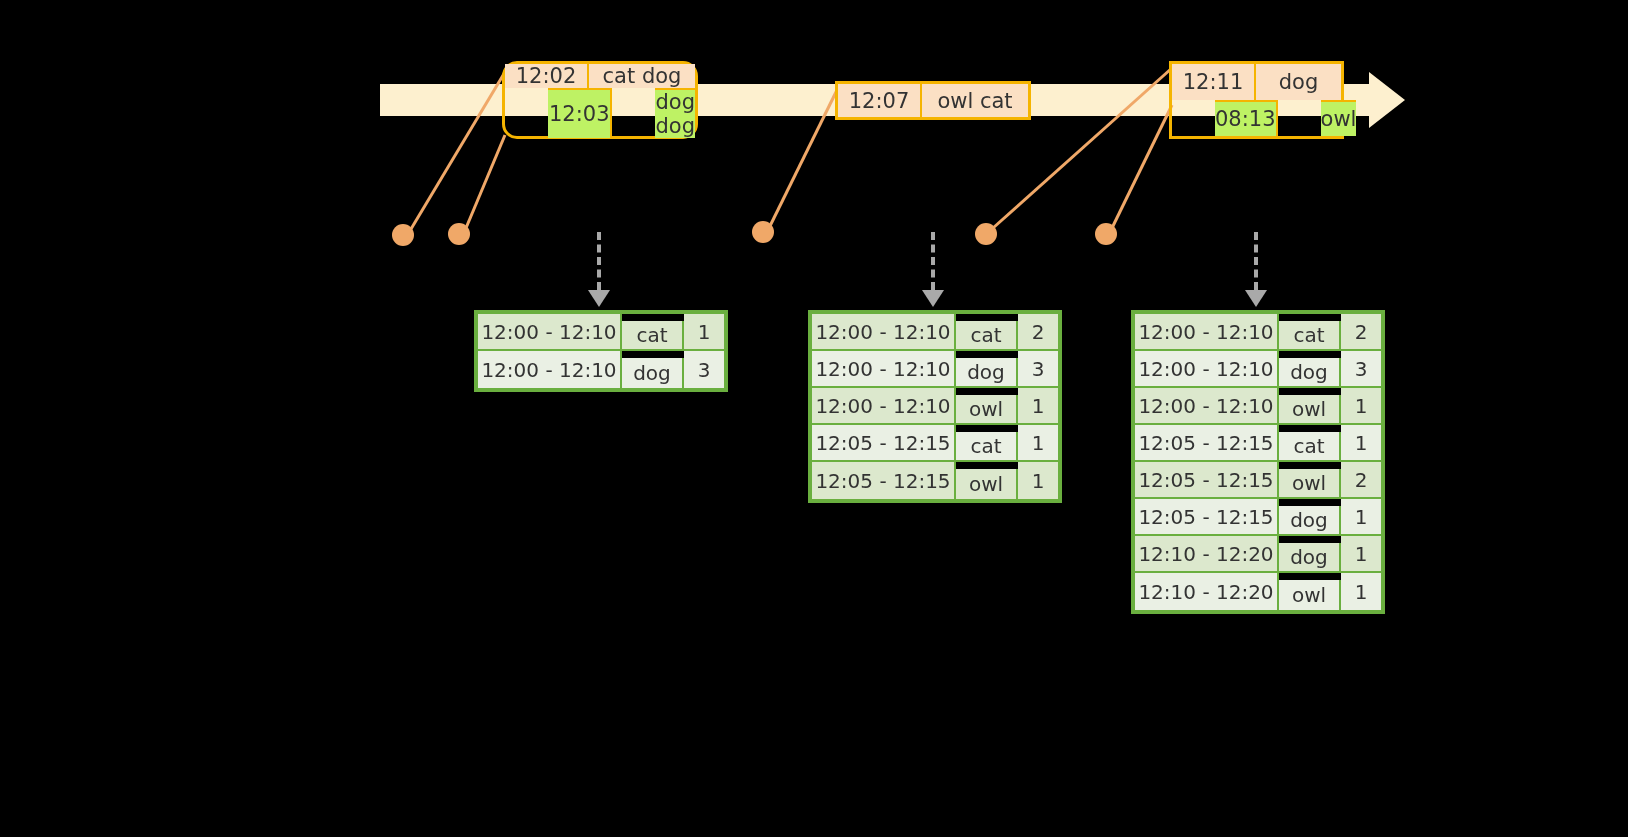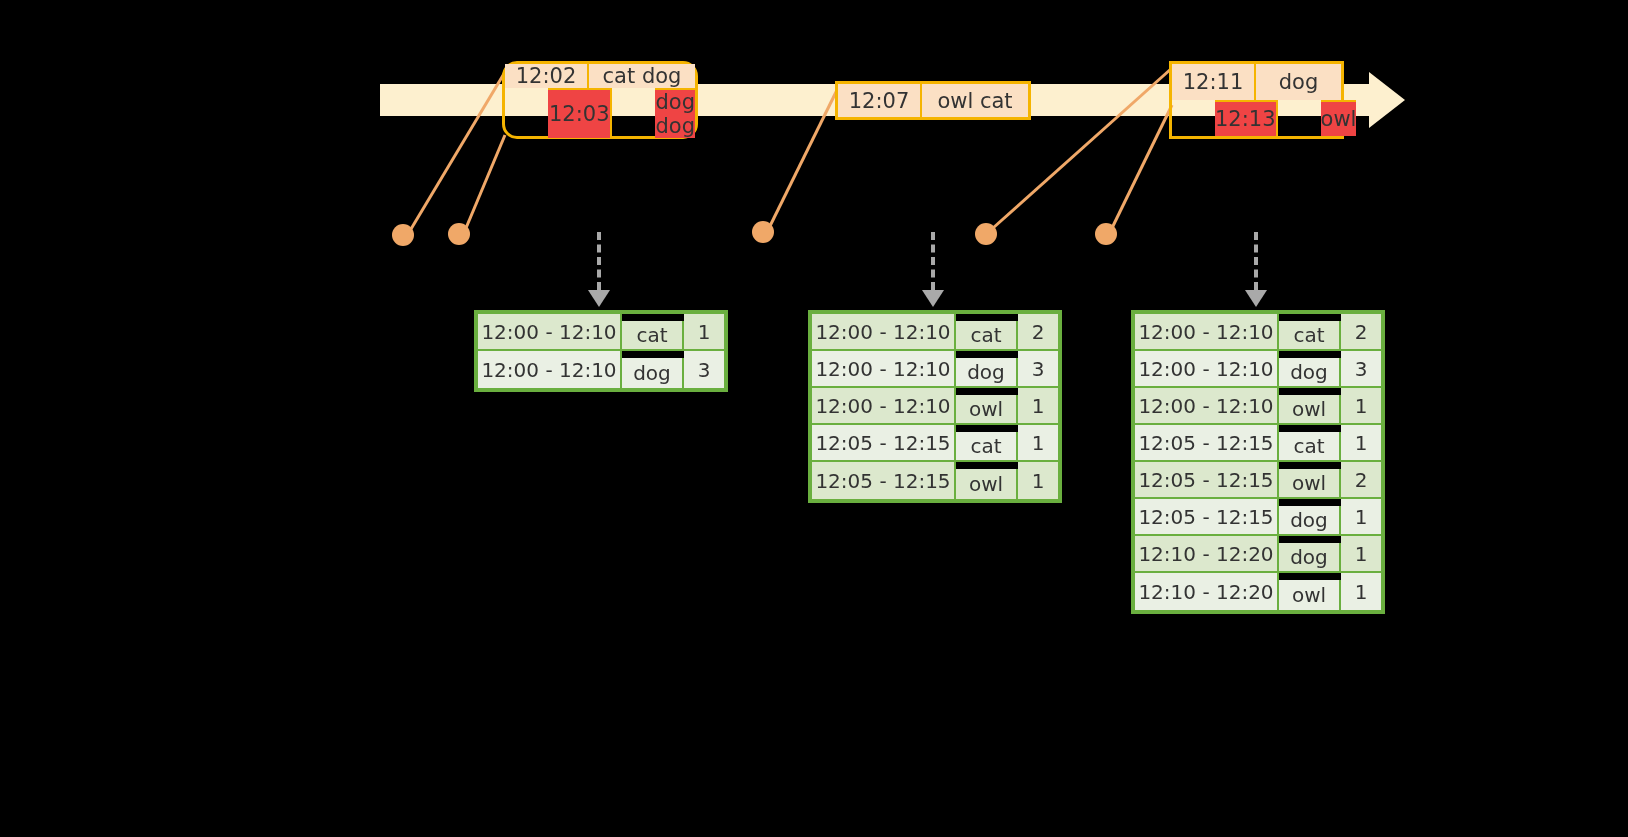--- a/index.html
+++ b/index.html
@@ -17,21 +17,21 @@
 
   
   .ebox{position:absolute;border:3px solid #f5b400;box-sizing:border-box;
         display:flex;flex-direction:column;}
   .erow{display:flex;flex:1;}
   .ecell{display:flex;align-items:center;justify-content:center;
          font-size:21px;color:#333;box-sizing:border-box;}
   .ecell.time{width:84px;border-right:2px solid #f5b400;}
   .ecell.val{flex:1;}
   .shade-a .ecell{background:#fbe0c4;}
-  .shade-b .ecell{background:#ef4444;margin-left:43px;}
+  .shade-b .ecell{background:#bef264;margin-left:43px;}
   .erow + .erow .ecell{border-top:2px solid #f5b400;}
 
   
   .dot{position:absolute;width:22px;height:22px;border-radius:50%;
        background:#f0a868;}
   svg.links{position:absolute;left:0;top:0;width:1628px;height:837px;
             pointer-events:none;}
 
   
   .darrow{position:absolute;width:4px;background:transparent;
@@ -89,21 +89,21 @@
       <div class="ecell val">owl cat</div>
     </div>
   </div>
 
   <div class="ebox" style="left:1169px;top:61px;width:175px;height:78px;">
     <div class="erow shade-a">
       <div class="ecell time">12:11</div>
       <div class="ecell val">dog</div>
     </div>
     <div class="erow shade-b">
-      <div class="ecell time">12:13</div>
+      <div class="ecell time">08:13</div>
       <div class="ecell val">owl</div>
     </div>
   </div>
 
   <div class="dot" style="left:392px;top:224px;"></div>
   <div class="dot" style="left:448px;top:223px;"></div>
   <div class="dot" style="left:752px;top:221px;"></div>
   <div class="dot" style="left:975px;top:223px;"></div>
   <div class="dot" style="left:1095px;top:223px;"></div>
 

